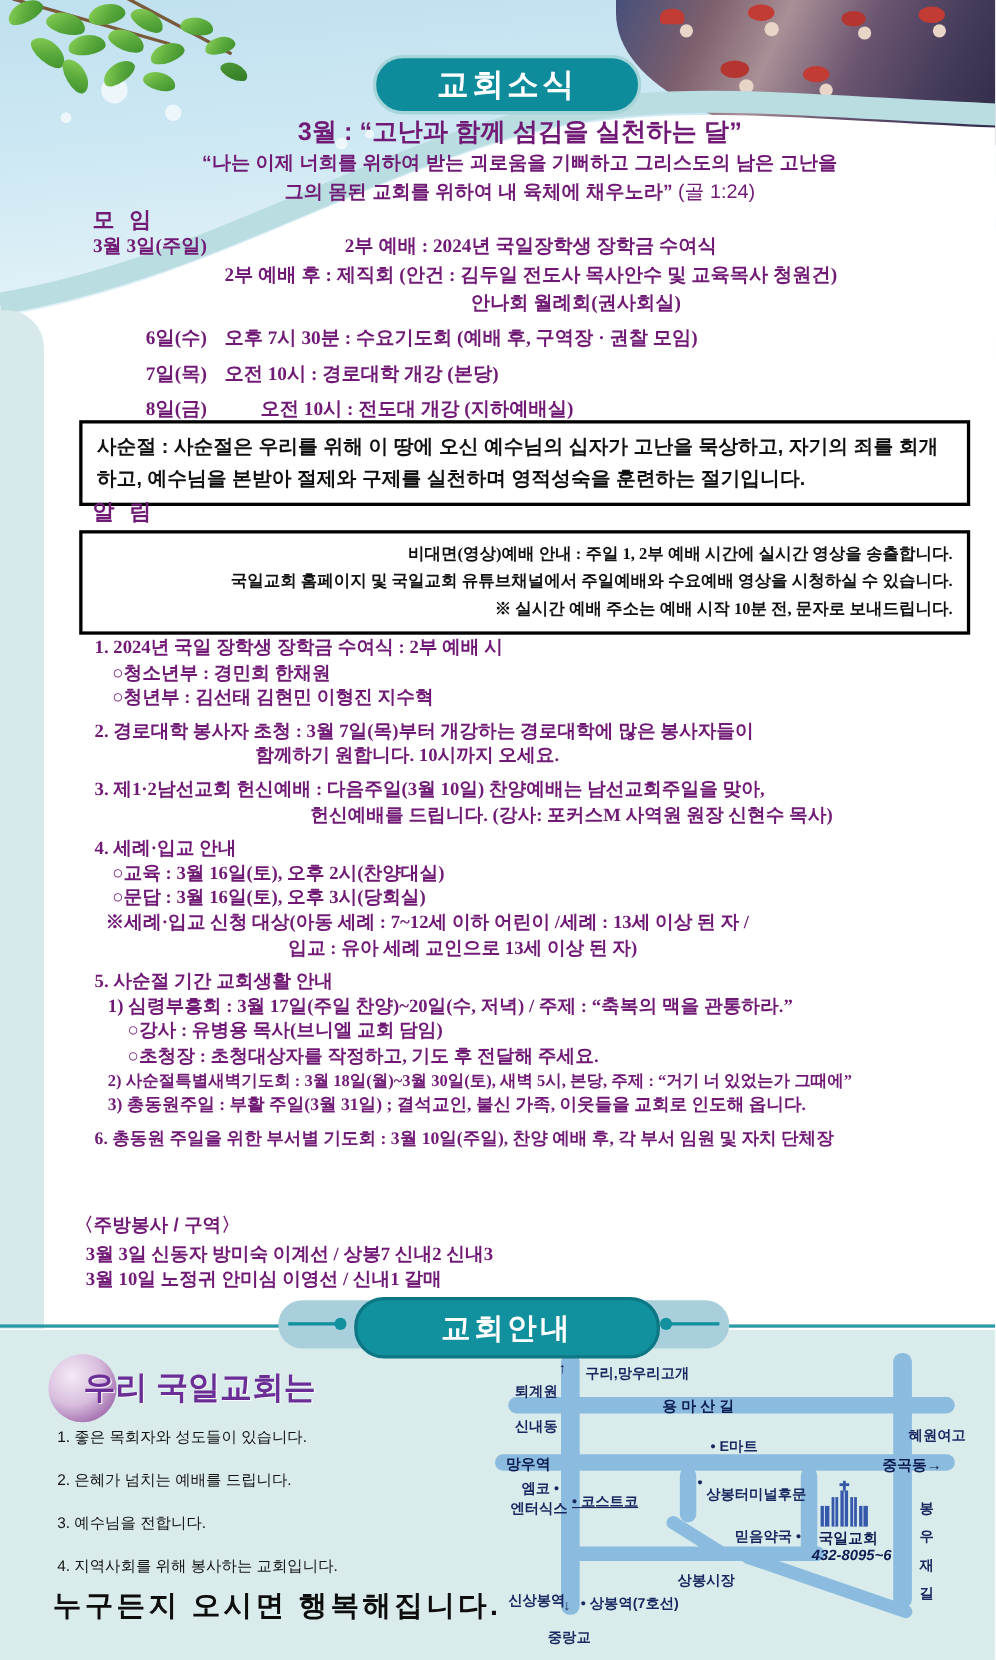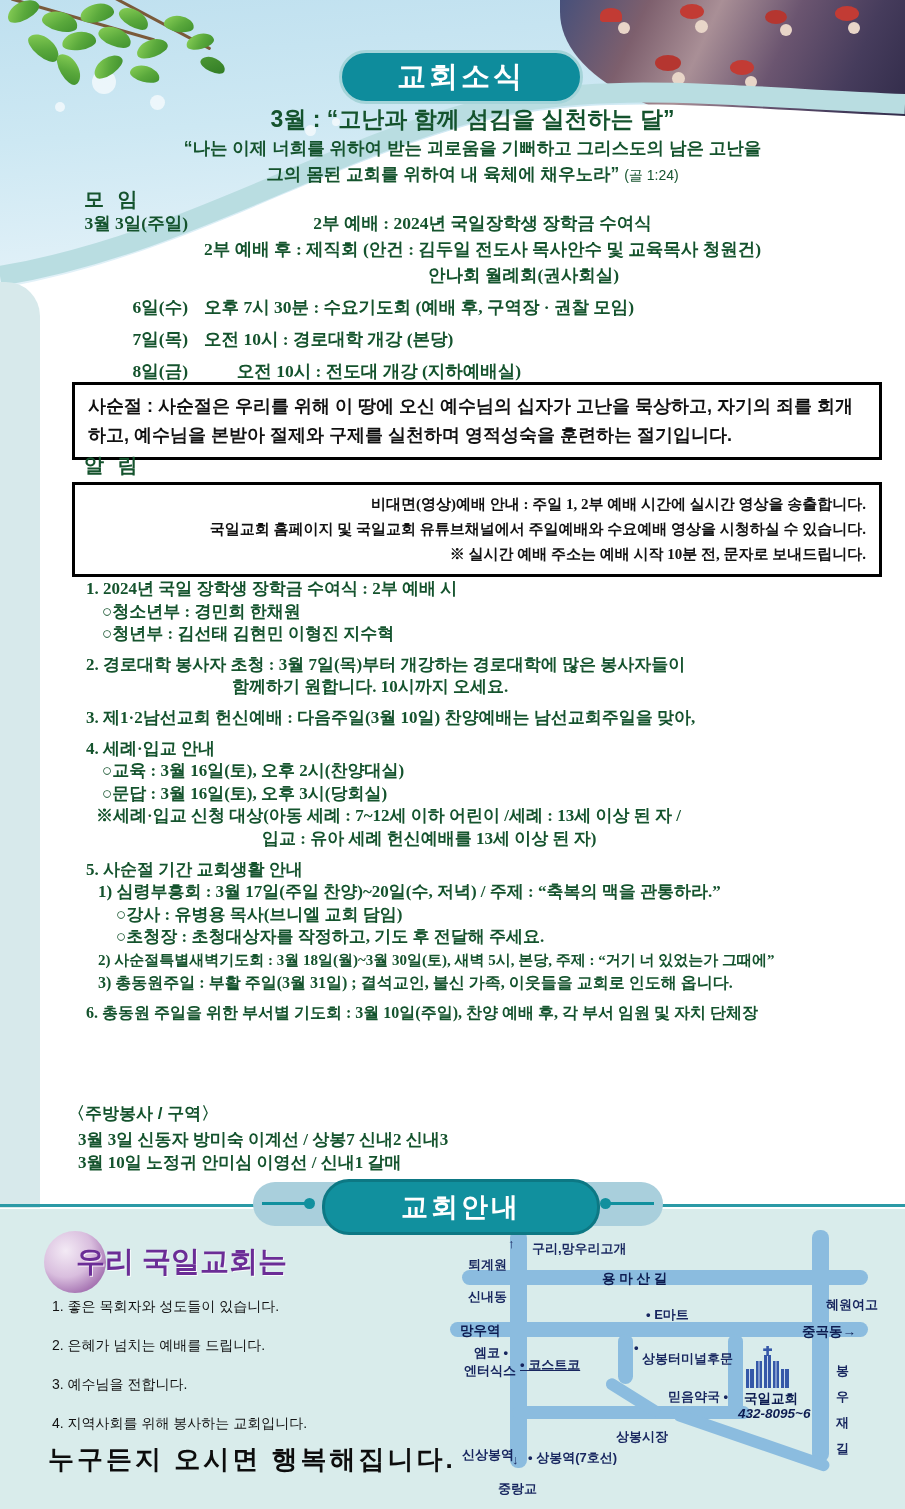--- a/index.html
+++ b/index.html
@@ -19,25 +19,25 @@
   .hdr-svg{position:absolute;left:0;top:0;z-index:4;}
   .left-strip{position:absolute;left:0;top:282px;width:40px;height:926px;background:#d7e9eb;
               border-top-right-radius:34px;z-index:5;}
   .panel{position:absolute;left:40px;top:300px;width:865px;height:907px;background:#fff;z-index:4;}
   
   .badge1{position:absolute;left:339px;top:50px;width:238px;height:48px;z-index:6;
           background:#0e8c9c;border:3px solid #a5d4d9;border-radius:27px;
           color:#fff;font-weight:bold;font-size:29px;letter-spacing:3px;
           display:flex;align-items:center;justify-content:center;}
   
-  .tblock{position:absolute;z-index:7;color:#14532d;}
+  .tblock{position:absolute;z-index:7;color:#701a75;}
   .title{left:40px;top:104px;width:865px;text-align:center;font-weight:bold;font-size:23px;}
   .quote{left:40px;top:136px;width:865px;text-align:center;font-weight:bold;font-size:17.5px;}
   .quote2{top:162px;}
-  .qref{font-size:14px;font-weight:normal;margin-top:44px;}
+  .qref{font-size:18px;font-weight:normal;margin-top:44px;}
   .h-sec{font-weight:bold;font-size:20px;letter-spacing:4px;}
   .serif{font-family:"Liberation Serif","DejaVu Serif",serif;font-weight:600;}
   
   .meet{left:70px;top:210px;width:812px;font-size:17.5px;line-height:26px;}
   .m-row{display:flex;margin-bottom:6px;}
   .m-date{width:118px;text-align:right;flex:0 0 118px;}
   .m-lines{padding-left:16px;text-align:center;}
   .m-center{padding-left:82px;}
   
   .box{position:absolute;left:72px;width:778px;border:3px solid #000;background:#fff;z-index:7;
@@ -195,25 +195,26 @@
     <div>※ 실시간 예배 주소는 예배 시작 10분 전, 문자로 보내드립니다.</div>
   </div>
 
   <div class="tblock serif items">
     <div class="iln">1. 2024년 국일 장학생 장학금 수여식 : 2부 예배 시</div>
     <div class="iln sub">○청소년부 : 경민희 한채원</div>
     <div class="iln sub">○청년부 : 김선태 김현민 이형진 지수혁</div>
     <div class="iln g">2. 경로대학 봉사자 초청 : 3월 7일(목)부터 개강하는 경로대학에 많은 봉사자들이</div>
     <div class="iln cont1">함께하기 원합니다. 10시까지 오세요.</div>
     <div class="iln g">3. 제1·2남선교회 헌신예배 : 다음주일(3월 10일) 찬양예배는 남선교회주일을 맞아,</div>
+    <div class="iln cont2">헌신예배를 드립니다. (강사: 포커스M 사역원 원장 신현수 목사)</div>
     <div class="iln g">4. 세례·입교 안내</div>
     <div class="iln sub">○교육 : 3월 16일(토), 오후 2시(찬양대실)</div>
     <div class="iln sub">○문답 : 3월 16일(토), 오후 3시(당회실)</div>
     <div class="iln star">※세례·입교 신청 대상(아동 세례 : 7~12세 이하 어린이 /세례 : 13세 이상 된 자 /</div>
-    <div class="iln cont3">입교 : 유아 세례 헌신예배를 13세 이상 된 자)</div>
+    <div class="iln cont3">입교 : 유아 세례 교인으로 13세 이상 된 자)</div>
     <div class="iln g">5. 사순절 기간 교회생활 안내</div>
     <div class="iln num2">1) 심령부흥회 : 3월 17일(주일 찬양)~20일(수, 저녁) / 주제 : “축복의 맥을 관통하라.”</div>
     <div class="iln sub2">○강사 : 유병용 목사(브니엘 교회 담임)</div>
     <div class="iln sub2">○초청장 : 초청대상자를 작정하고, 기도 후 전달해 주세요.</div>
     <div class="iln num2 tight">2) 사순절특별새벽기도회 : 3월 18일(월)~3월 30일(토), 새벽 5시, 본당, 주제 : “거기 너 있었는가 그때에”</div>
     <div class="iln num2 tight2">3) 총동원주일 : 부활 주일(3월 31일) ; 결석교인, 불신 가족, 이웃들을 교회로 인도해 옵니다.</div>
     <div class="iln g tight2">6. 총동원 주일을 위한 부서별 기도회 : 3월 10일(주일), 찬양 예배 후, 각 부서 임원 및 자치 단체장</div>
   </div>
 
   <div class="tblock h-sec kitchen-h" style="letter-spacing:0;">〈주방봉사 / 구역〉</div>

